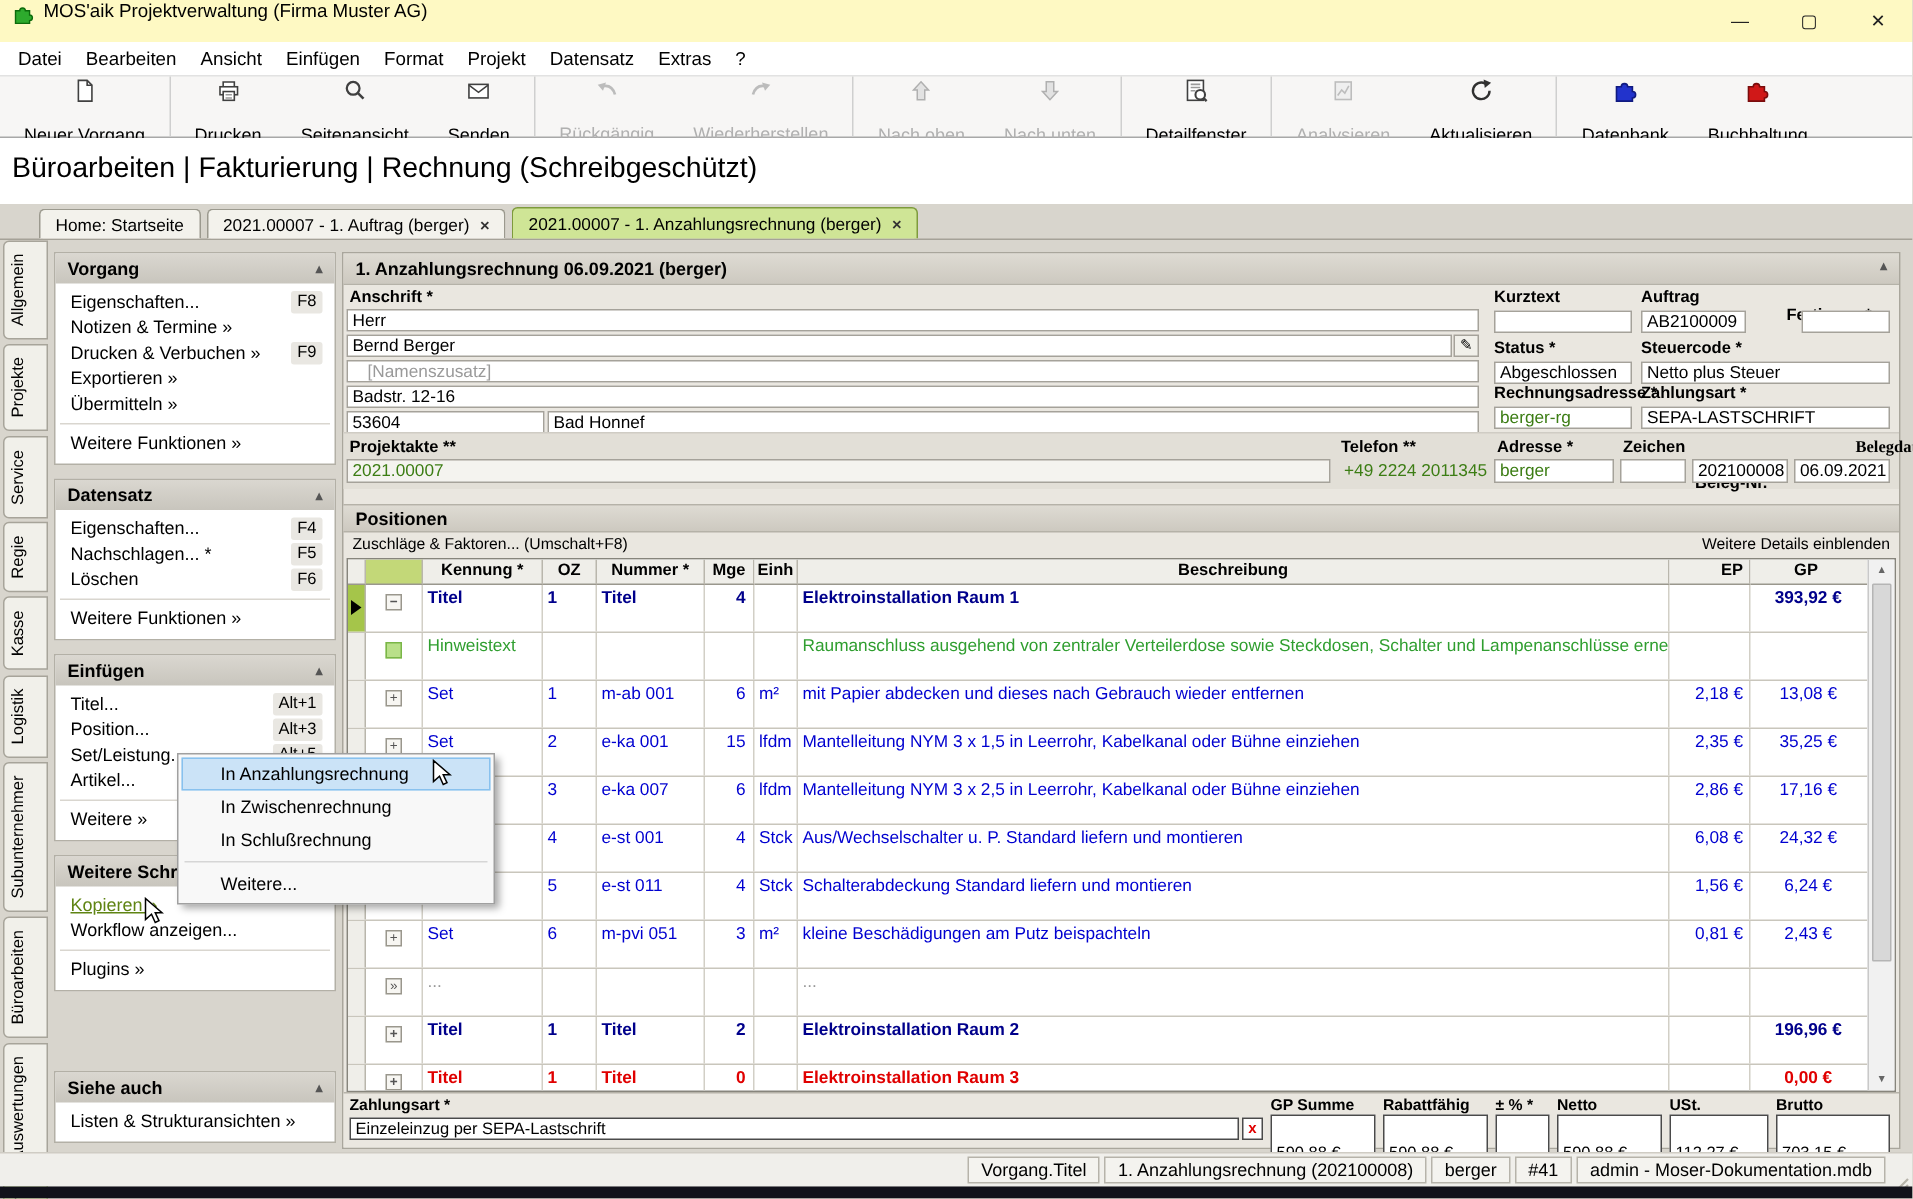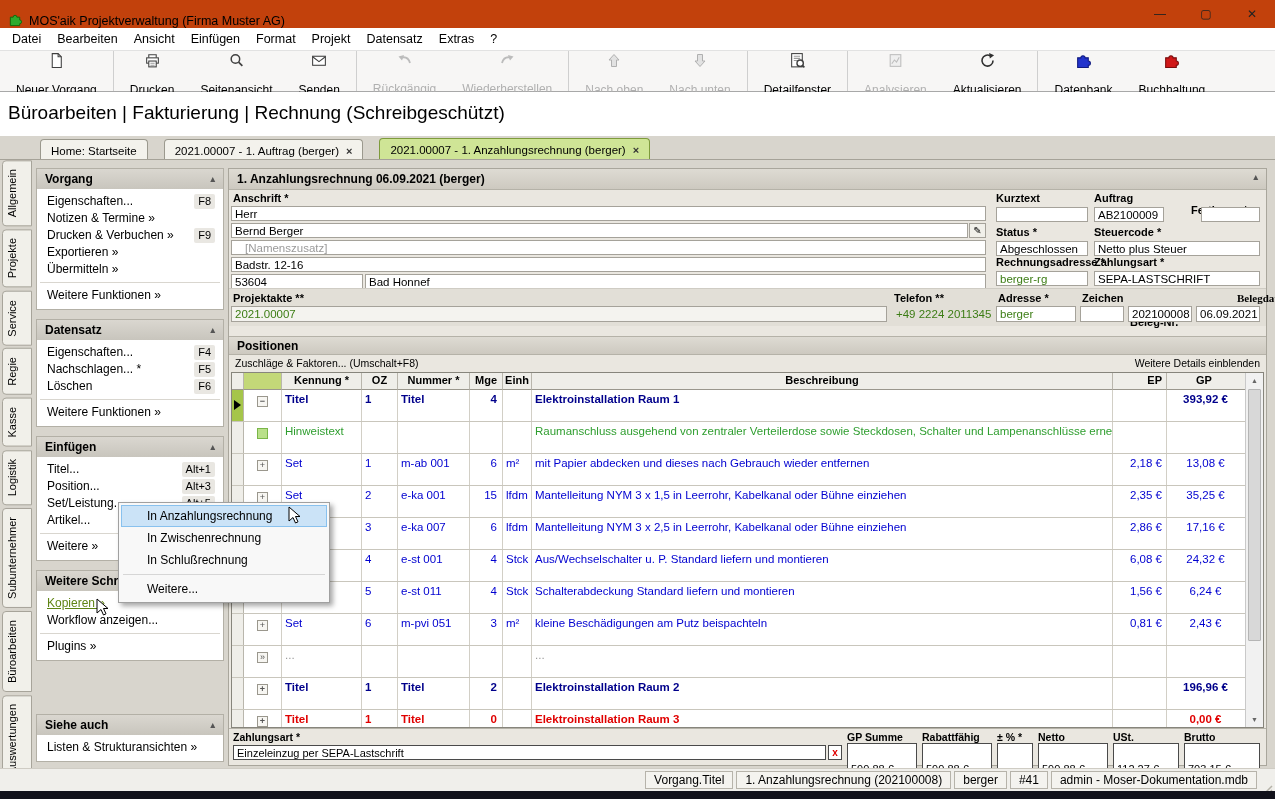--- a/index.html
+++ b/index.html
@@ -1,20 +1,20 @@
 <!DOCTYPE html>
 <html><head>
 <meta charset="utf-8">
 <style>
   html,body{margin:0;padding:0;}
   body{width:1275px;height:799px;position:relative;overflow:hidden;
        font-family:"Liberation Sans",sans-serif;background:#d8d5cd;color:#000;}
   
-  .titlebar{position:absolute;top:0;left:0;right:0;height:28px;background:#c2410c;
-            display:flex;align-items:flex-end;padding-left:8px;box-sizing:border-box;}
+  .titlebar{position:absolute;top:0;left:0;right:0;height:28px;background:#fef9c3;
+            display:flex;align-items:flex-start;padding-left:8px;box-sizing:border-box;}
   .title-text{font-size:12.5px;margin-left:6px;}
   .win-controls{margin-left:auto;display:flex;height:100%;}
   .win-btn{width:46px;height:100%;display:flex;align-items:center;justify-content:center;
            font-size:12px;color:#222;}
   
   .menubar{position:absolute;top:28px;left:0;right:0;height:22px;background:#fff;
            display:flex;align-items:center;padding-left:4px;font-size:12.5px;}
   .menu-item{padding:3px 8px;}
   
   .toolbar{position:absolute;top:50px;left:0;right:0;height:42px;background:#f7f6f5;
@@ -25,21 +25,21 @@
   .tb-btn{display:flex;flex-direction:column;align-items:center;justify-content:space-between;
           padding:1px 13px;font-size:12px;gap:14px;}
   .tb-btn.disabled{color:#b0b0b0;}
   .tb-icon{height:18px;display:flex;align-items:center;}
   
   .breadcrumb{position:absolute;top:92px;left:0;right:0;height:44px;background:#fff;
               font-size:19px;padding:10px 0 0 8px;box-sizing:border-box;}
   
   .tabstrip{position:absolute;top:136px;left:0;right:0;height:24px;background:#d8d5cd;
             border-bottom:1px solid #a5a298;display:flex;align-items:flex-end;
-            padding-left:40px;gap:16px;box-sizing:border-box;}
+            padding-left:26px;gap:4px;box-sizing:border-box;}
   .doc-tab{height:20px;font-size:11.5px;padding:2px 10px 0 10px;border:1px solid #9b998e;
            border-bottom:none;border-radius:4px 4px 0 0;background:#f3f2ec;
            display:flex;gap:7px;align-items:center;box-sizing:border-box;white-space:nowrap;}
   .doc-tab.active{background:#cfe596;border-color:#7e9b3c;height:21px;}
   .tab-close{color:#333;font-size:11px;font-weight:bold;}
   
   .content{position:absolute;top:160px;left:0;right:0;height:608px;background:#d8d5cd;}
   
   .sidetabs{position:absolute;left:2px;top:0;width:30px;display:flex;flex-direction:column;gap:3px;}
   .side-tab{writing-mode:vertical-rl;transform:rotate(180deg);background:#f1f0ea;

